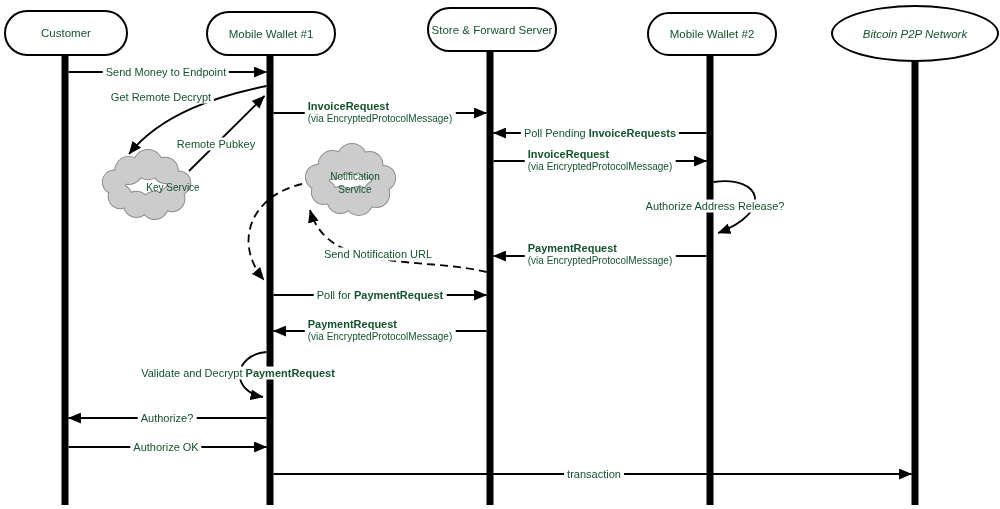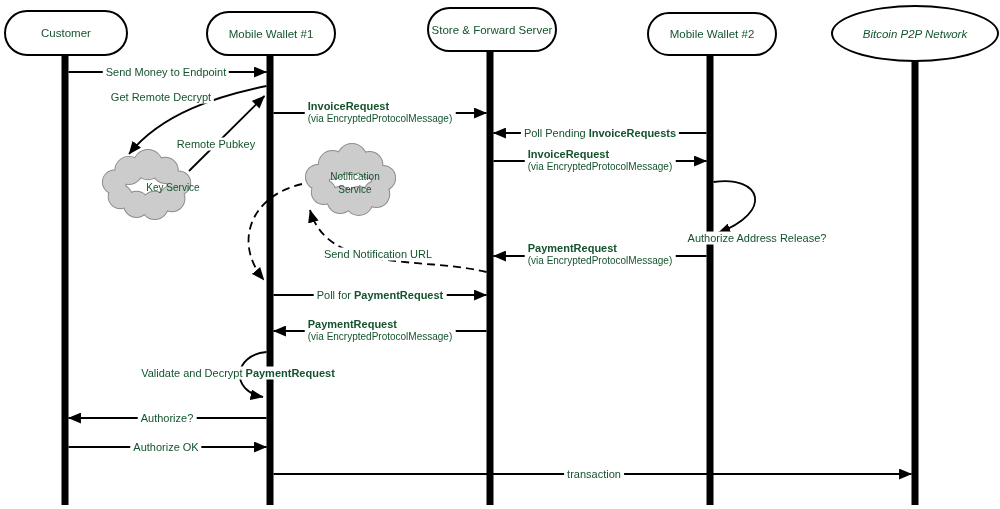--- a/index.html
+++ b/index.html
@@ -140,21 +140,21 @@
 
   <div class="msg-label" style="left:600px;top:133px;">
     <span>Poll Pending </span><span class="b">InvoiceRequests</span>
   </div>
 
   <div class="msg-label" style="left:600px;top:160px;">
     <div class="b">InvoiceRequest</div>
     <div class="sub">(via EncryptedProtocolMessage)</div>
   </div>
 
-  <div class="msg-label" style="left:757px;top:206px;margin-top:32px;">Authorize Address Release?</div>
+  <div class="msg-label" style="left:715px;top:206px;">Authorize Address Release?</div>
 
   <div class="msg-label" style="left:600px;top:254px;">
     <div class="b">PaymentRequest</div>
     <div class="sub">(via EncryptedProtocolMessage)</div>
   </div>
 
   <div class="msg-label" style="left:378px;top:254px;">Send Notification URL</div>
 
   <div class="msg-label" style="left:380px;top:295px;">
     <span>Poll for </span><span class="b">PaymentRequest</span>

